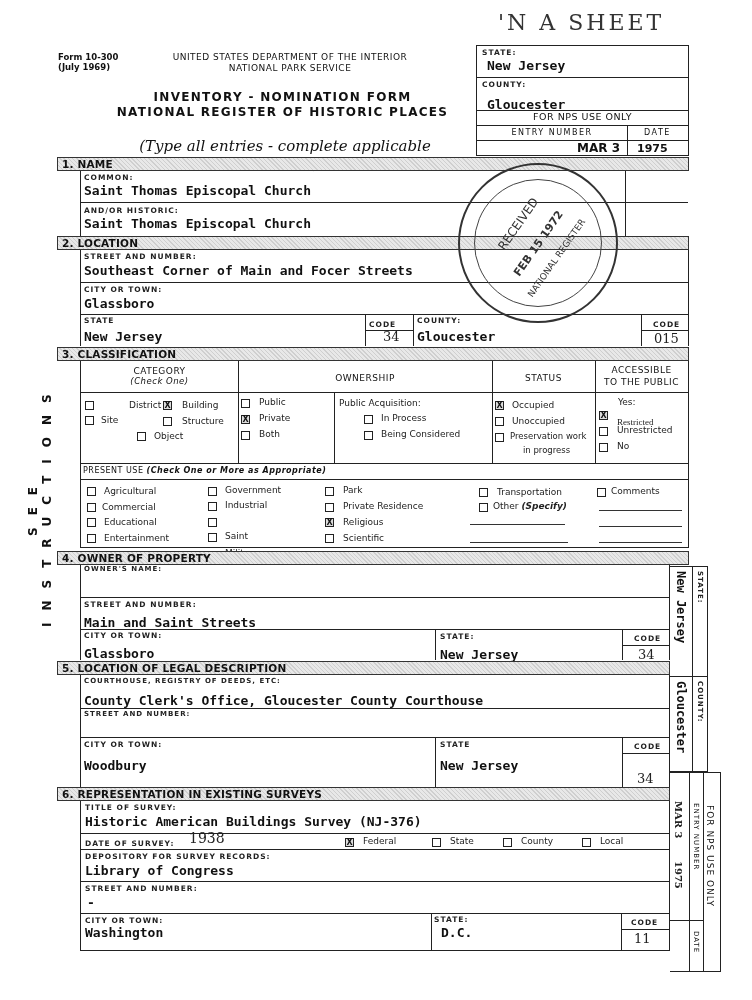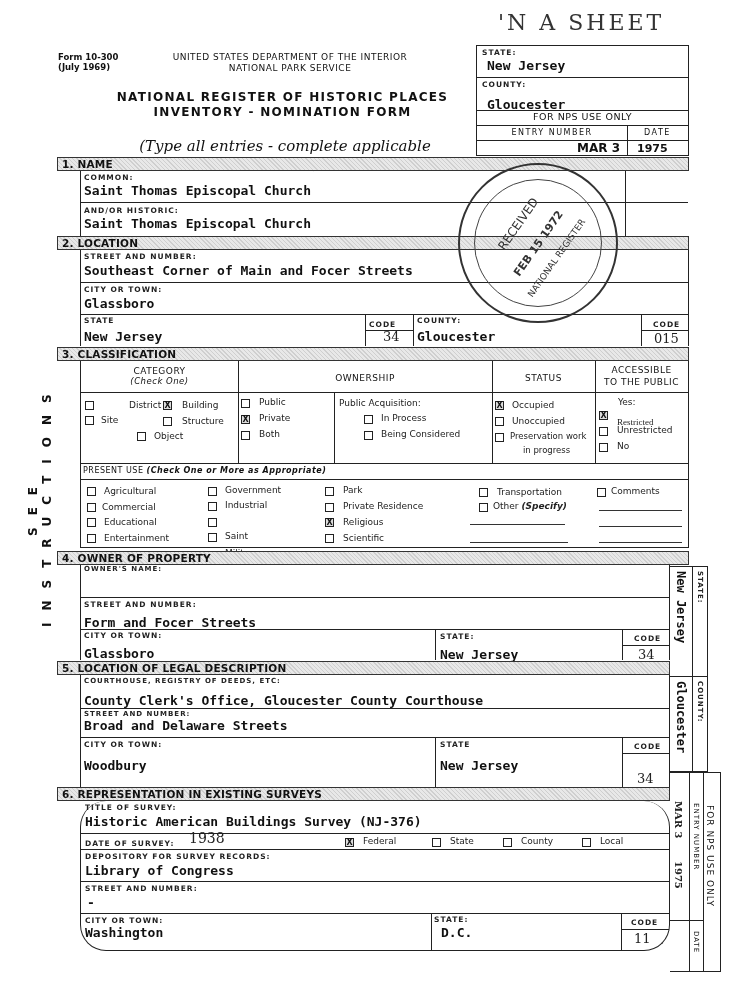--- a/index.html
+++ b/index.html
@@ -24,22 +24,22 @@
 
 <div class="abs" style="left:58px;top:52px;font-size:8.5px;font-weight:bold;line-height:10px;">
   <div>Form 10-300</div>
   <div>(July 1969)</div>
 </div>
 <div class="abs" style="left:140px;top:52px;width:300px;text-align:center;font-size:9px;letter-spacing:0.5px;line-height:11px;">
   <div>UNITED STATES DEPARTMENT OF THE INTERIOR</div>
   <div>NATIONAL PARK SERVICE</div>
 </div>
 <div class="abs" style="left:110px;top:90px;width:345px;text-align:center;font-size:12px;font-weight:bold;letter-spacing:1.3px;line-height:15px;">
+  <div>INVENTORY - NOMINATION FORM</div>
   <div>NATIONAL REGISTER OF HISTORIC PLACES</div>
-  <div>INVENTORY - NOMINATION FORM</div>
 </div>
 <div class="abs" style="left:130px;top:137px;width:310px;text-align:center;font-family:'DejaVu Serif',serif;font-style:italic;font-size:15px;">(Type all entries - complete applicable sections)</div>
 <div class="abs hand" style="left:498px;top:10px;font-size:22px;letter-spacing:3px;color:#333;">'N A SHEET</div>
 
 <div class="abs" style="left:26px;top:370px;height:270px;writing-mode:vertical-rl;transform:rotate(180deg);font-size:12px;font-weight:bold;letter-spacing:12px;text-align:center;">SEE INSTRUCTIONS</div>
 
 <div class="abs" style="left:476px;top:45px;width:213px;height:111px;border:1.3px solid #222;box-sizing:border-box;">
   <div class="abs lbl" style="left:5px;top:2px;">STATE:</div>
   <div class="abs val" style="left:10px;top:12px;">New Jersey</div>
   <div class="hl" style="left:0;top:31px;width:211px;"></div>
@@ -269,58 +269,57 @@
   <div class="blank" style="left:518px;top:181px;width:83px;"></div>
 </div>
 
 <div class="band" style="left:57px;top:551px;width:632px;">
     <span>4.  OWNER OF PROPERTY</span>
   </div>
 <div class="abs" style="left:80px;top:565px;width:590px;height:95px;border-left:1.2px solid #222;border-right:1.2px solid #222;box-sizing:border-box;">
   <div class="abs lbl" style="left:3px;top:0px;font-size:7px;">OWNER'S NAME:</div>
   <div class="hl" style="left:0;top:32px;width:588px;"></div>
   <div class="abs lbl" style="left:3px;top:35px;">STREET AND NUMBER:</div>
-  <div class="abs val" style="left:3px;top:50px;">Form and Focer Streets</div>
+  <div class="abs val" style="left:3px;top:50px;">Main and Saint Streets</div>
   <div class="hl" style="left:0;top:64px;width:588px;"></div>
   <div class="abs lbl" style="left:3px;top:66px;">CITY OR TOWN:</div>
   <div class="abs val" style="left:3px;top:81px;">Glassboro</div>
   <div class="vl" style="left:354px;top:64px;height:31px;"></div>
   <div class="abs lbl" style="left:359px;top:67px;">STATE:</div>
   <div class="abs val" style="left:359px;top:82px;">New Jersey</div>
   <div class="vl" style="left:541px;top:64px;height:31px;"></div>
   <div class="abs lbl" style="left:553px;top:69px;">CODE</div>
   <div class="hl" style="left:541px;top:80px;width:47px;"></div>
   <div class="abs hand" style="left:557px;top:82px;">34</div>
 </div>
 
 <div class="band" style="left:57px;top:661px;width:613px;">
     <span>5.  LOCATION OF LEGAL DESCRIPTION</span>
   </div>
 <div class="abs" style="left:80px;top:675px;width:590px;height:112px;border-left:1.2px solid #222;border-right:1.2px solid #222;box-sizing:border-box;">
   <div class="abs lbl" style="left:3px;top:2px;font-size:7px;">COURTHOUSE, REGISTRY OF DEEDS, ETC:</div>
   <div class="abs val" style="left:3px;top:18px;">County Clerk's Office, Gloucester County Courthouse</div>
   <div class="hl" style="left:0;top:33px;width:588px;"></div>
   <div class="abs lbl" style="left:3px;top:35px;font-size:7px;">STREET AND NUMBER:</div>
-  <div class="abs val" style="left:3px;top:43px;">Broad and Delaware Streets</div>
   <div class="hl" style="left:0;top:62px;width:588px;"></div>
   <div class="abs lbl" style="left:3px;top:65px;">CITY OR TOWN:</div>
   <div class="abs val" style="left:3px;top:83px;">Woodbury</div>
   <div class="vl" style="left:354px;top:62px;height:50px;"></div>
   <div class="abs lbl" style="left:359px;top:65px;">STATE</div>
   <div class="abs val" style="left:359px;top:83px;">New Jersey</div>
   <div class="vl" style="left:541px;top:62px;height:50px;"></div>
   <div class="abs lbl" style="left:553px;top:67px;">CODE</div>
   <div class="hl" style="left:541px;top:78px;width:47px;"></div>
   <div class="abs hand" style="left:556px;top:96px;">34</div>
 </div>
 
 <div class="band" style="left:57px;top:787px;width:613px;">
     <span>6.  REPRESENTATION IN EXISTING SURVEYS</span>
   </div>
-<div class="abs" style="left:80px;top:801px;width:590px;height:150px;border-left:1.2px solid #222;border-right:1.2px solid #222;border-bottom:1.2px solid #222;box-sizing:border-box;border-radius:26px;">
+<div class="abs" style="left:80px;top:801px;width:590px;height:150px;border-left:1.2px solid #222;border-right:1.2px solid #222;border-bottom:1.2px solid #222;box-sizing:border-box;">
   <div class="abs lbl" style="left:4px;top:2px;">TITLE OF SURVEY:</div>
   <div class="abs val" style="left:4px;top:13px;">Historic American Buildings Survey (NJ-376)</div>
   <div class="hl" style="left:0;top:32px;width:588px;"></div>
   <div class="abs lbl" style="left:4px;top:38px;">DATE OF SURVEY:</div>
   <div class="abs hand" style="left:108px;top:29px;font-size:14px;">1938</div>
   <div>
       <div class="cb on" style="left:264px;top:37px;">X</div>
       <div class="opt" style="left:282px;top:35px;">Federal</div>
     </div>
   <div>

